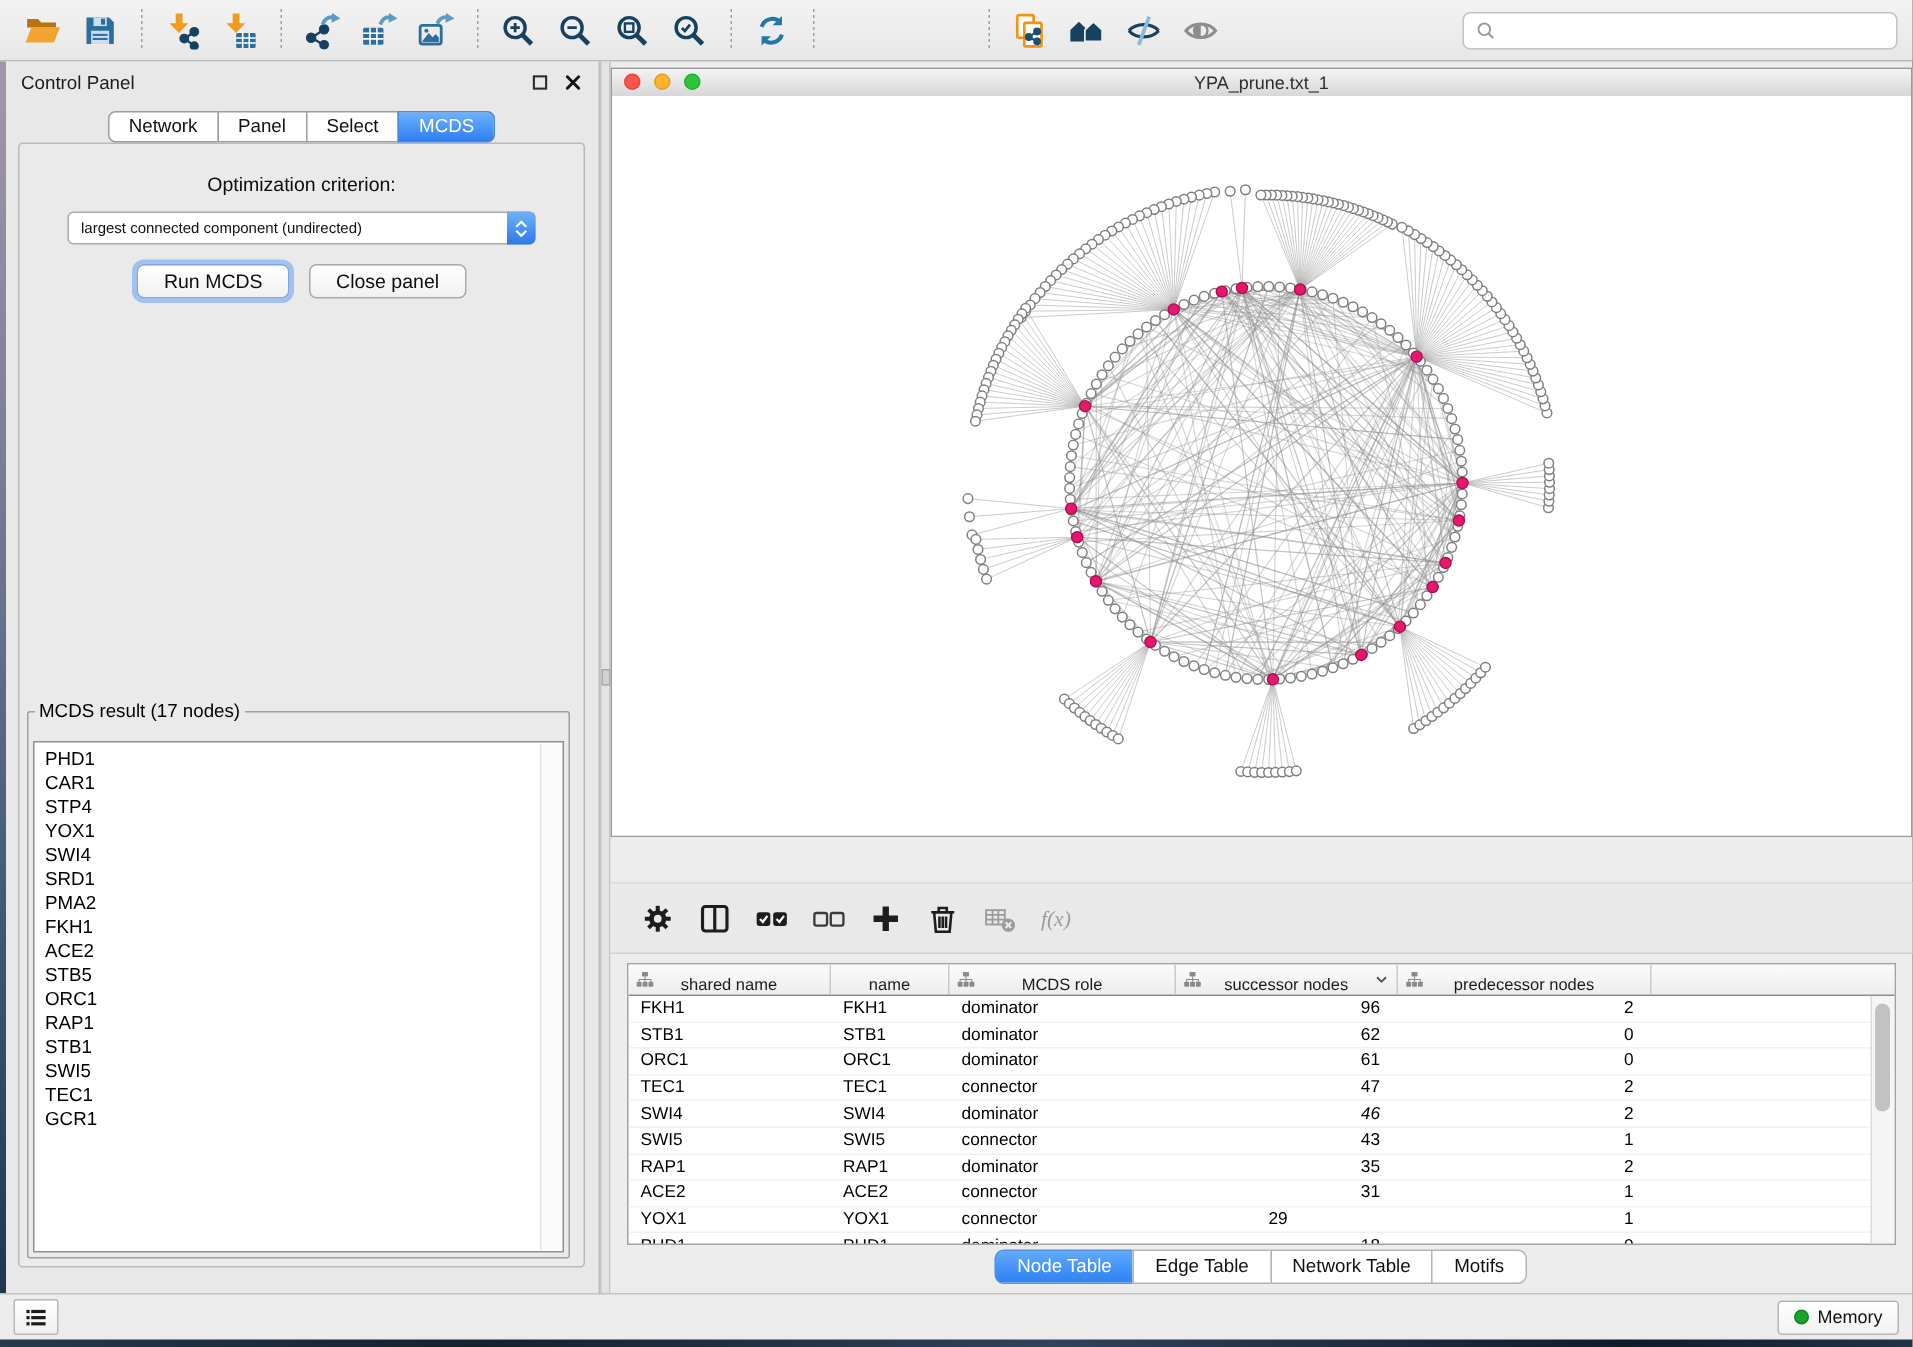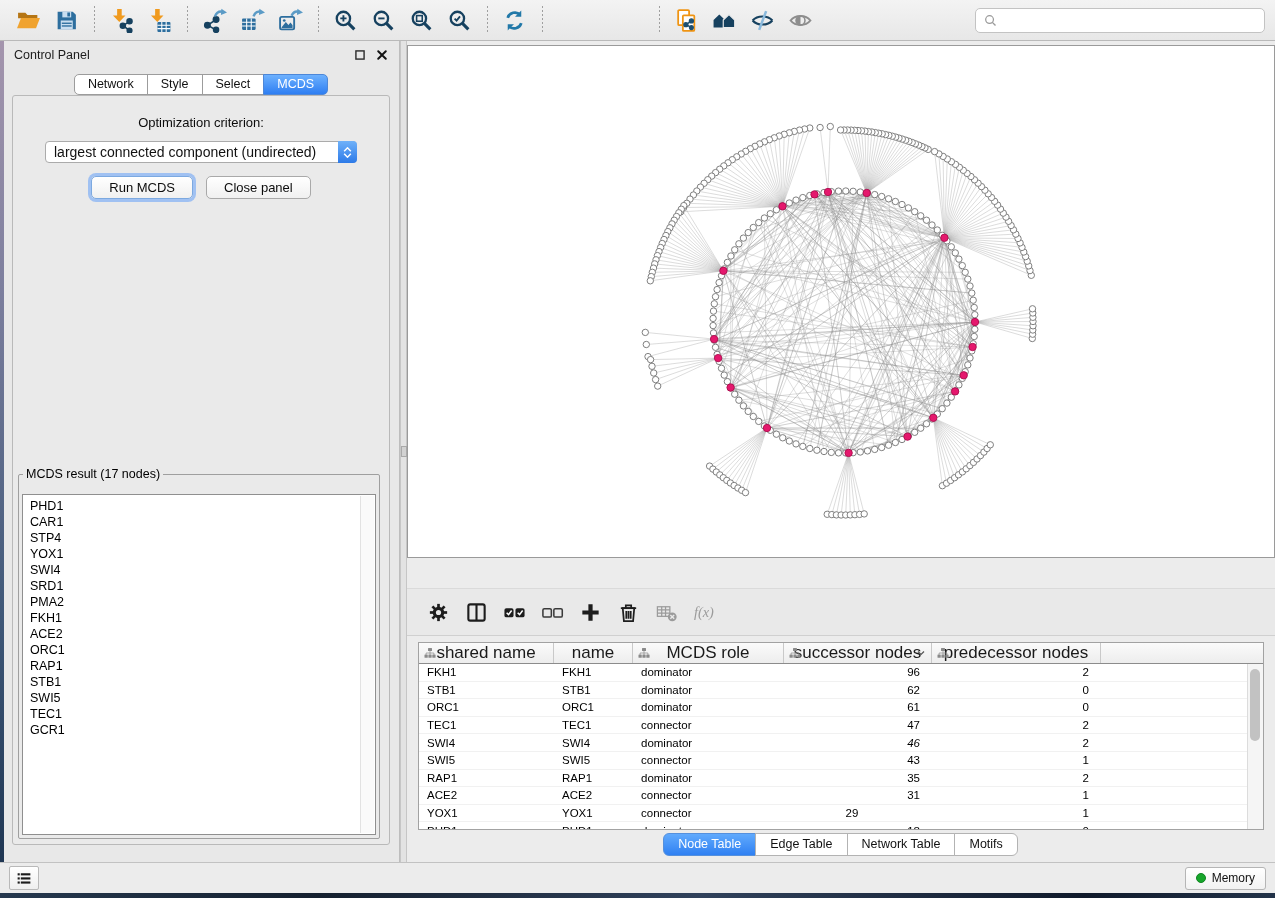--- a/index.html
+++ b/index.html
@@ -36,21 +36,21 @@
   .cp-tab{height:19px;line-height:19px;padding:0 13px;font-size:12.5px;background:#fff;
     border:1px solid #9c9c9c;margin-left:-1px;color:#111;cursor:pointer}
   .cp-tab:first-child{border-radius:5px 0 0 5px}
   .cp-tab:last-child{border-radius:0 5px 5px 0}
   .cp-tab.active{background:linear-gradient(#6db1fe,#2e7ef2);color:#fff;border-color:#4d87d8}
   .cp-body{position:absolute;left:8px;top:54px;width:378px;height:750px;background:#eaeaea;
     border:1px solid #b9b9b9;border-radius:3px;box-sizing:border-box}
   .opt-label{margin-top:19px;text-align:center;font-size:13px;color:#0c0c0c}
   .select{margin:11px auto 0;width:312px;height:22px;display:flex;align-items:center;background:#fff;
     border:1px solid #ababab;border-radius:4px;box-sizing:border-box;cursor:pointer}
-  .select-val{flex:1;font-size:14px;padding-left:8px;white-space:nowrap;overflow:hidden}
+  .select-val{flex:1;font-size:10px;padding-left:8px;white-space:nowrap;overflow:hidden}
   .stepper{width:19px;height:22px;margin-right:-1px;border-radius:0 4px 4px 0;flex:none;
     background:linear-gradient(#6fb1f9,#2d7ae8);display:flex;flex-direction:column;align-items:center;justify-content:center;gap:1px}
   .btn-row{margin-top:13px;display:flex;justify-content:center;gap:13px}
   .mac-btn{height:23px;padding:0 17px;font-size:13px;background:linear-gradient(#ffffff,#f0f0f0);
     border:1px solid #a9a9a9;border-radius:5px;color:#0c0c0c;cursor:pointer}
   .mac-btn.focus{box-shadow:0 0 0 3px rgba(98,158,248,.55);border-color:#7ca9e0}
   fieldset.mcds-result{position:absolute;left:5px;right:9px;top:371px;bottom:5px;border:1px solid #9f9f9f;
     border-radius:2px;margin:0;padding:0}
   fieldset.mcds-result legend{font-size:12.5px;padding:0 3px;margin-left:4px;color:#000}
   .mcds-listwrap{position:absolute;left:3px;right:3px;top:13px;bottom:3px;background:#fff;border:1px solid #8f8f8f}
@@ -82,21 +82,21 @@
   
   #table-panel{position:absolute;left:407px;top:558px;width:868px;height:304px;background:#ececec}
   #tp-toolbar{position:absolute;left:0;top:30px;width:868px;height:48px;box-sizing:border-box;background:#e9e9e9;
     border-top:1px solid #dadada;border-bottom:1px solid #d0d0d0;display:flex;align-items:center;padding-left:16px}
   .tp-btn{width:32px;height:32px;margin-right:6px;background:none;border:none;padding:4px;cursor:pointer}
   .tp-btn svg{width:23px;height:23px}
   .table-wrap{position:absolute;left:11px;top:84px;width:846px;height:188px;background:#fff;
     border:1px solid #a2a2a2;box-sizing:border-box;overflow:hidden}
   #t-head{display:flex;height:21px;background:linear-gradient(#fbfbfb,#ededed);border-bottom:1px solid #8c8c8c;box-sizing:border-box}
   .th{position:relative;display:flex;align-items:flex-end;justify-content:center;flex:none;
-    border-right:1px solid #c9c9c9;box-sizing:border-box;font-size:17px;color:#1a1a1a;cursor:pointer}
+    border-right:1px solid #c9c9c9;box-sizing:border-box;font-size:11px;color:#1a1a1a;cursor:pointer}
   .th.filler{flex:1;border-right:none;cursor:default}
   .ic-tree{position:absolute;left:5px;top:4px;width:12px;height:12px}
   .ic-tree svg{width:12px;height:12px}
   .sort-ic{position:absolute;right:4px;top:4px;width:12px;height:12px}
   .sort-ic svg{width:12px;height:12px}
   .tr{display:flex;height:16.6px;border-bottom:1px solid #f1f1f1;font-size:11.5px;color:#000;align-items:center;cursor:default}
   .td{box-sizing:border-box;white-space:nowrap;overflow:hidden;flex:none}
   .td.left{padding-left:8px}
   .td.right{text-align:right;padding-right:12px}
   .t-scroll{position:absolute;right:0;top:21px;bottom:0;width:15px;background:#f5f5f5;border-left:1px solid #dcdcdc;cursor:pointer}
@@ -268,21 +268,21 @@
         </span>
         <span class="pb">
           <svg viewBox="0 0 24 24">
               <path d="M5.5 5.5 L18.5 18.5 M18.5 5.5 L5.5 18.5" stroke="#141414" stroke-width="3.4" stroke-linecap="round"></path>
             </svg>
         </span>
       </span>
     </div>
     <div id="cp-tabs">
         <div class="cp-tab">Network</div>
-        <div class="cp-tab">Style</div>
+        <div class="cp-tab">Panel</div>
         <div class="cp-tab">Select</div>
         <div class="cp-tab active">MCDS</div>
       </div>
     <div class="cp-body">
       <div class="opt-label">Optimization criterion:</div>
       <div class="select">
         <span class="select-val">largest connected component (undirected)</span>
         <span class="stepper">
           <svg viewBox="0 0 10 6" width="9" height="5">
               <path d="M1 5 L5 1 L9 5" fill="none" stroke="#fff" stroke-width="1.8"></path>
@@ -302,38 +302,45 @@
           <div id="mcds-list">
               <div>PHD1</div>
               <div>CAR1</div>
               <div>STP4</div>
               <div>YOX1</div>
               <div>SWI4</div>
               <div>SRD1</div>
               <div>PMA2</div>
               <div>FKH1</div>
               <div>ACE2</div>
+              <div>STB5</div>
               <div>ORC1</div>
               <div>RAP1</div>
               <div>STB1</div>
               <div>SWI5</div>
               <div>TEC1</div>
               <div>GCR1</div>
             </div>
           <div class="mini-scroll"></div>
         </div>
       </fieldset>
     </div>
   </section>
 
   <div id="v-divider">
       <span class="grip"></span>
     </div>
 
   <section id="network-window">
+    <div class="net-titlebar">
+      <span class="tl r"></span>
+      <span class="tl y"></span>
+      <span class="tl g"></span>
+      <span class="net-title">YPA_prune.txt_1</span>
+    </div>
     <div class="net-canvas">
       <svg id="net-svg" viewBox="0 0 866 493">
           <line x1="374.5" y1="142.3" x2="437.8" y2="389.0" class="chord"></line>
           <line x1="374.5" y1="142.3" x2="340.2" y2="168.6" class="chord"></line>
           <line x1="374.5" y1="142.3" x2="326.7" y2="330.2" class="chord"></line>
           <line x1="374.5" y1="142.3" x2="408.9" y2="129.8" class="chord"></line>
           <line x1="374.5" y1="142.3" x2="319.4" y2="198.4" class="chord"></line>
           <line x1="374.5" y1="142.3" x2="487.4" y2="137.5" class="chord"></line>
           <line x1="374.5" y1="142.3" x2="416.0" y2="387.5" class="chord"></line>
           <line x1="374.5" y1="142.3" x2="512.7" y2="364.2" class="chord"></line>

